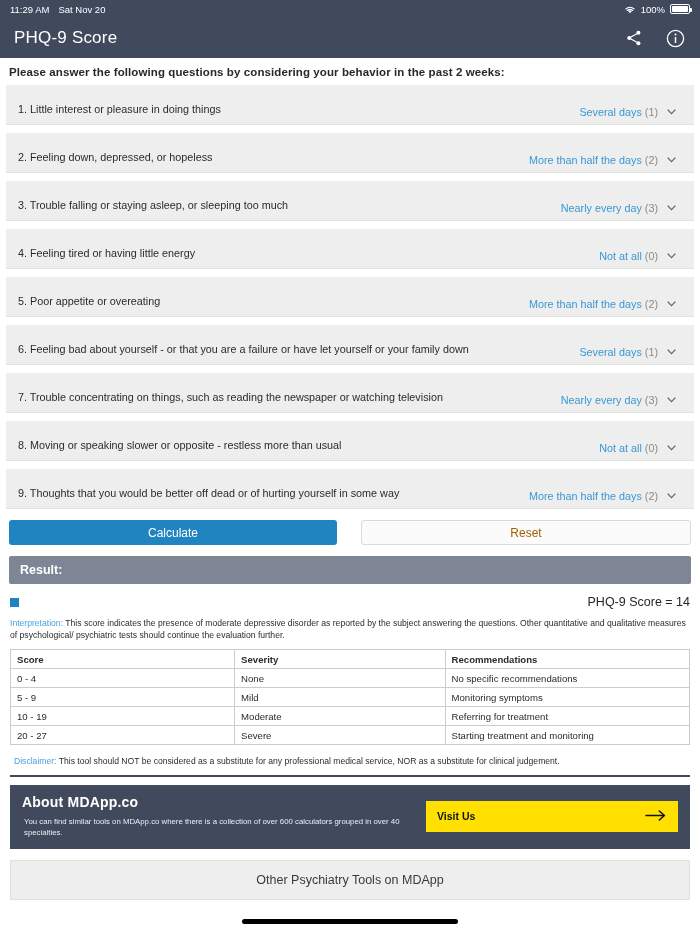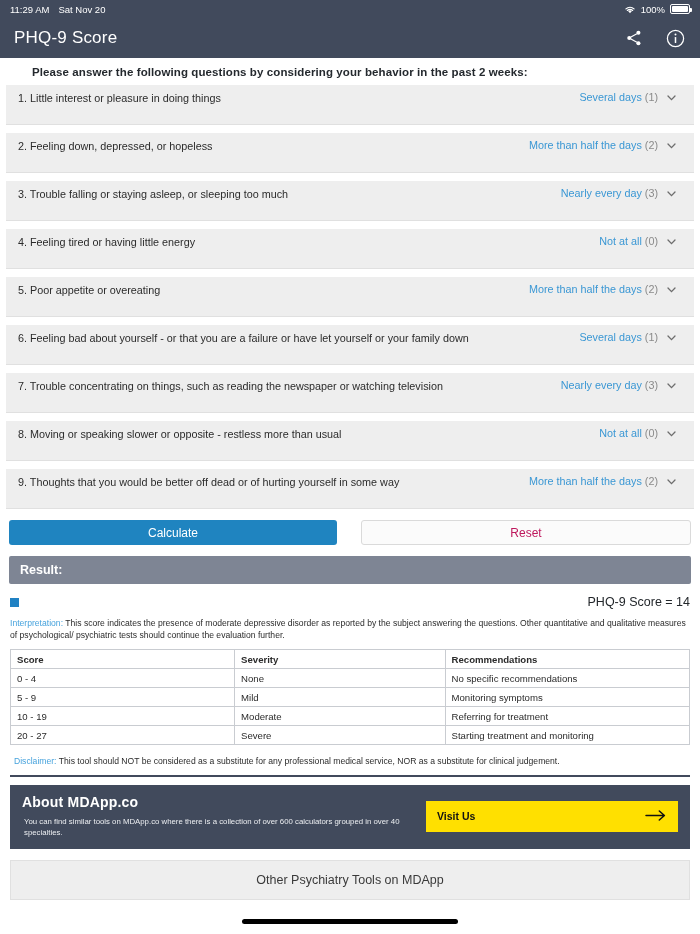--- a/index.html
+++ b/index.html
@@ -37,45 +37,45 @@
     padding: 0 14px; flex: 0 0 auto;
   }
   .appbar-title { font-size: 17px; font-weight: 400; letter-spacing: .2px; }
   .appbar-actions { display:flex; align-items:center; gap: 19px; }
   .icon-btn { width: 22px; height: 22px; display:flex; align-items:center; justify-content:center; cursor:pointer; }
 
   
   .content { flex: 1 1 auto; overflow: hidden; background:#fff; padding: 0 6px; }
   .instruction {
     font-size: 11.5px; font-weight: bold; color: #24292e;
-    padding: 8px 3px 7px 3px; letter-spacing: .1px; margin-left: 23px;
+    padding: 8px 3px 7px 3px; letter-spacing: .1px;
   }
 
   .qrow {
     background: #eeeeee;
     border-bottom: 1px solid #e0e0e0;
-    display: flex; align-items: flex-start;
+    display: flex; align-items: flex-end;
     min-height: 40px; padding: 6px 10px 6px 12px;
     margin-bottom: 8px;
     cursor: pointer;
   }
   .qtext { font-size: 10.8px; color: #2b2b2b; line-height: 1.45; flex: 1 1 auto; padding-right: 14px; }
   .qanswer { font-size: 10.8px; color: #3a97d4; white-space: nowrap; text-align: right; flex: 0 0 auto; }
   .qanswer .score { color: #8a8a8a; }
   .chev { flex: 0 0 auto; width: 26px; display:flex; align-items:center; justify-content:center; }
 
   
   .btnrow { display:flex; gap: 24px; padding: 3px 3px 0 3px; }
   .btn {
     flex: 1 1 0; height: 25px; border-radius: 3px;
     display:flex; align-items:center; justify-content:center;
     font-size: 12px; cursor:pointer;
   }
   .btn-calculate { background: #1f84c0; color:#fff; }
-  .btn-reset { background:#fbfbfb; color:#be185d; border: 1px solid #dadada; }
+  .btn-reset { background:#fbfbfb; color:#a16207; border: 1px solid #dadada; }
 
   
   .result-bar {
     margin: 11px 3px 0 3px; background:#7e8594; color:#fff;
     font-size: 12.5px; font-weight: bold; padding: 7px 11px; border-radius: 2px;
   }
   .score-line {
     display:flex; align-items:center; gap: 7px;
     padding: 11px 4px 4px 4px; font-size: 12.5px; color:#23272b;justify-content:space-between;
   }

